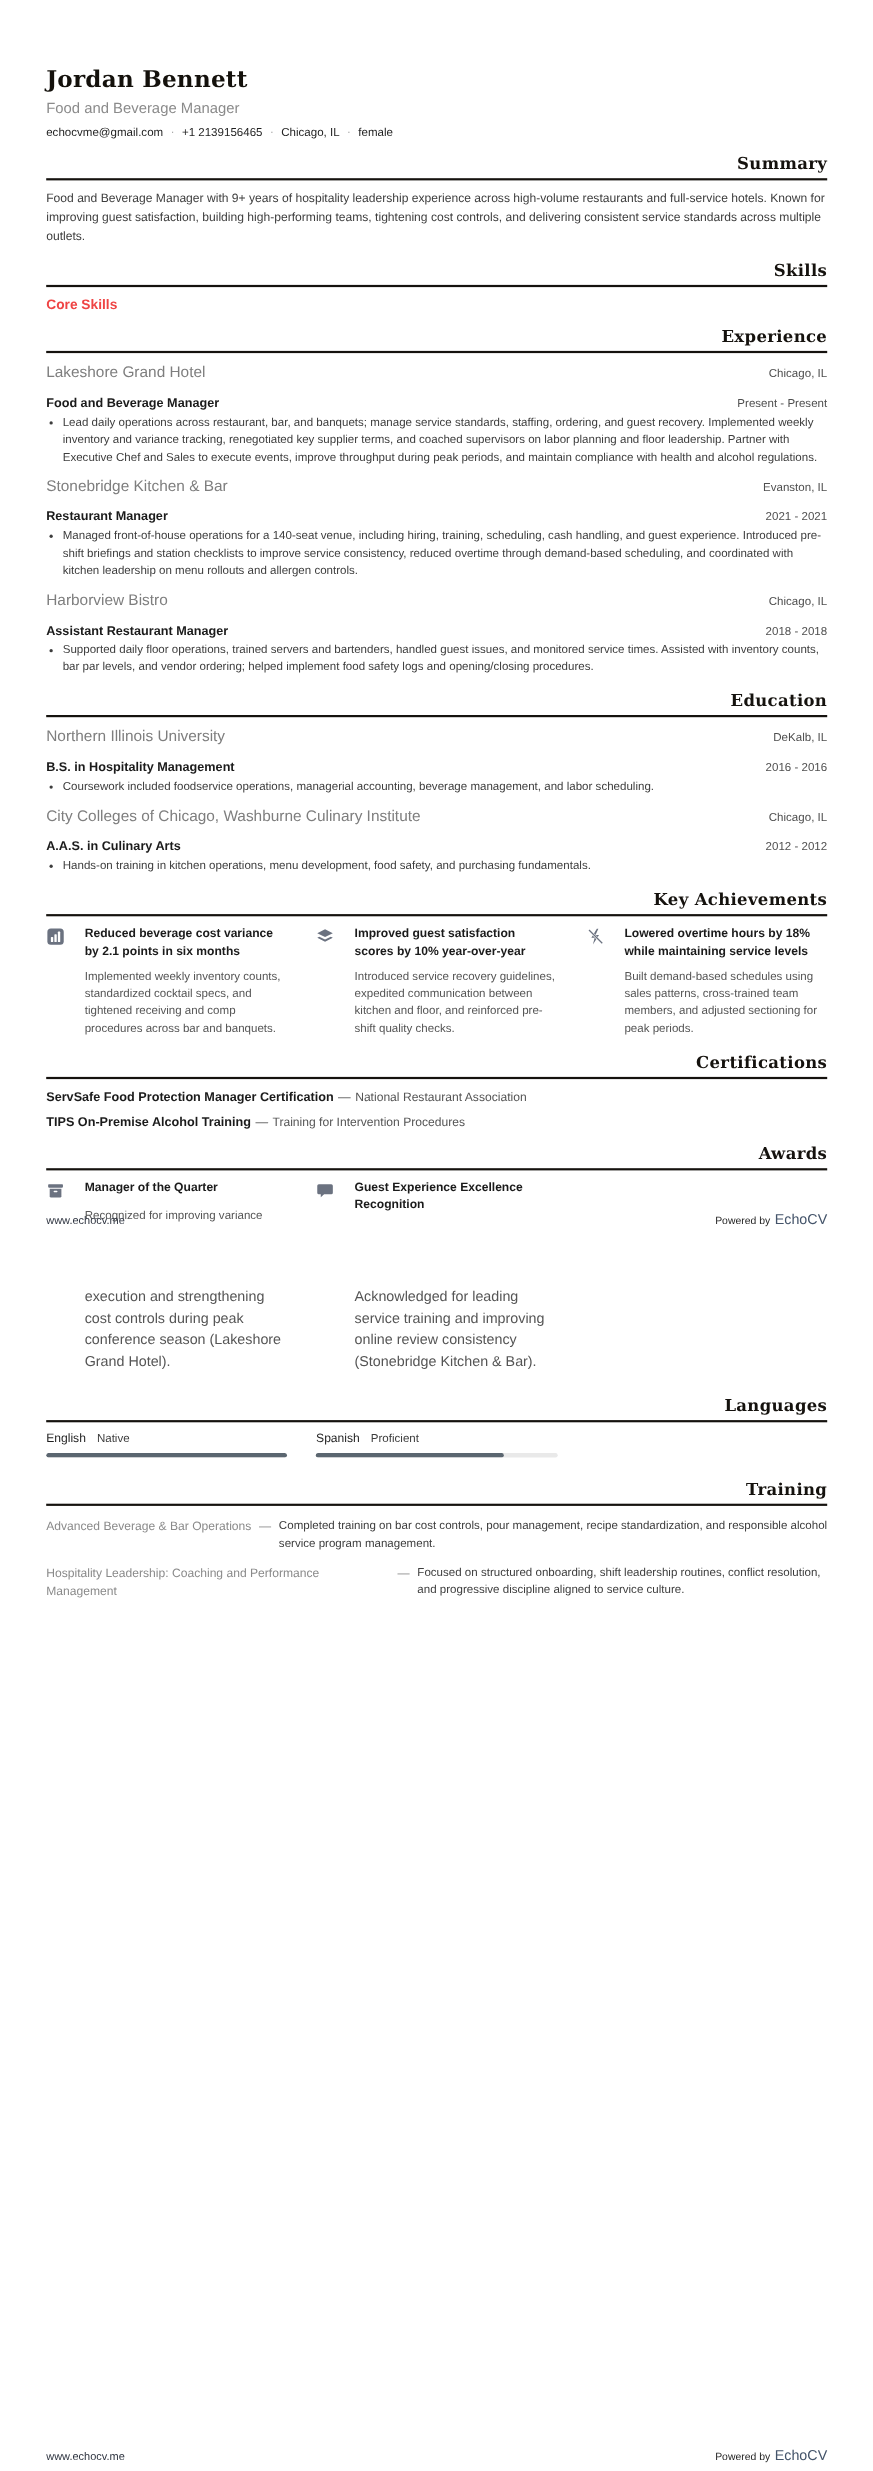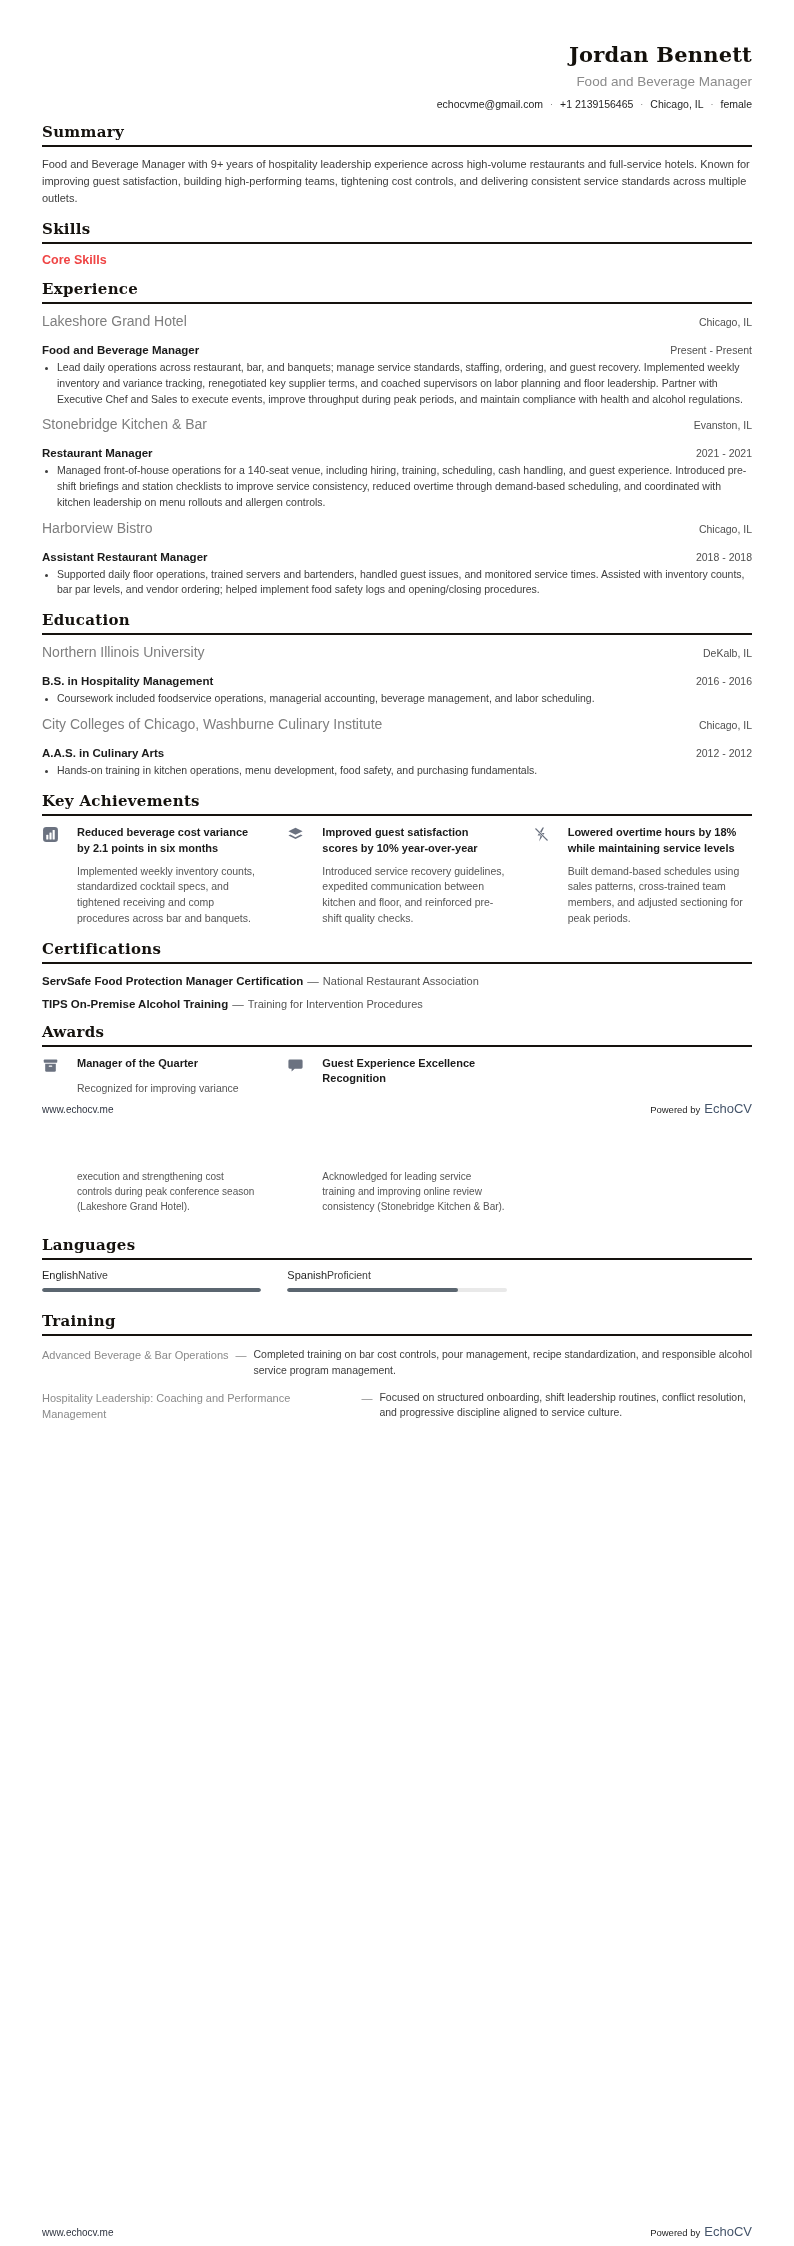--- a/index.html
+++ b/index.html
@@ -1,28 +1,28 @@
 <!DOCTYPE html>
 <html><head>
 <meta charset="utf-8">
 <style>
   html,body{margin:0;padding:0;background:#ffffff;}
   body{width:794px;font-family:"Liberation Sans",sans-serif;color:#3d3d3d;-webkit-font-smoothing:antialiased;}
   .page{position:relative;width:794px;height:1123px;box-sizing:border-box;padding:38px 42px 0 42px;overflow:hidden;background:#fff;}
 
   
-  .hdr{text-align:right;margin-top:4px;}
+  .hdr{text-align:left;margin-top:21px;}
   .hdr-name{font-family:"DejaVu Serif",serif;font-size:21px;font-weight:700;color:#14110c;letter-spacing:.2px;}
   .hdr-title{font-size:13.5px;color:#8b8b8b;margin-top:7px;}
   .hdr-contact{font-size:10.5px;color:#1f1f1f;margin-top:9px;}
   .hdr-contact .sep{color:#7a7a7a;margin:0 7px;font-size:9px;vertical-align:1px;}
 
   
   .section{margin-top:13px;}
-  .sec-h{font-family:"DejaVu Serif",serif;font-size:15px;font-weight:700;text-align:left;color:#15120e;letter-spacing:.3px;margin:0 0 4px 0;}
+  .sec-h{font-family:"DejaVu Serif",serif;font-size:15px;font-weight:700;text-align:right;color:#15120e;letter-spacing:.3px;margin:0 0 4px 0;}
   .sec-rule{border:none;border-top:2px solid #15120e;margin:0 0 9px 0;}
 
   .body-text{font-size:11px;line-height:1.55;color:#3d3d3d;}
 
   
   .group-label{font-size:12.5px;font-weight:700;color:#ef4444;margin:2px 0 9px 0;}
   .chips{line-height:1;}
   .chip{display:inline-block;border:1px solid #4c4c4c;border-radius:2px;padding:6px 12px;margin:0 9px 10px 0;font-size:10.5px;color:#333;background:#fff;}
 
   
@@ -52,24 +52,24 @@
 
   
   .footer{position:absolute;left:42px;right:42px;bottom:7px;display:flex;justify-content:space-between;align-items:baseline;}
   .site{font-size:10px;color:#2e3440;text-align:right;}
   .powered{font-size:9.5px;color:#1f1f1f;}
   .brand{font-size:13px;color:#44546a;margin-left:4px;}
 
   
   .cont-grid{display:grid;grid-template-columns:1fr 1fr 1fr;column-gap:26px;margin-top:8px;}
   .cont-item{display:grid;grid-template-columns:24px 1fr;column-gap:11px;}
-  .cont-text{grid-column:2;font-size:10px;color:#555;line-height:1.5;}
+  .cont-text{grid-column:2;font-size:13px;color:#555;line-height:1.5;}
 
   .lang-grid{display:grid;grid-template-columns:1fr 1fr 1fr;column-gap:26px;margin-top:2px;}
-  .lang-head{display:flex;align-items:baseline;}
+  .lang-head{display:flex;align-items:baseline;gap:10px;}
   .lang-name{font-size:11px;color:#1f1f1f;}
   .lang-level{font-size:10.5px;color:#3d3d3d;}
   .lang-track{height:4px;background:#e9e9e9;border-radius:2px;margin-top:7px;overflow:hidden;}
   .lang-fill{height:4px;background:#5b6670;border-radius:2px;width:0;}
 
   .train-row{display:flex;gap:7px;margin:11px 0;align-items:flex-start;}
   .train-name{flex:0 1 auto;max-width:44%;font-size:11px;color:#8a8a8a;line-height:1.5;}
   .train-sep{color:#8a8a8a;font-size:11px;line-height:1.5;}
   .train-desc{flex:1;font-size:10.5px;color:#3d3d3d;line-height:1.5;}
 

